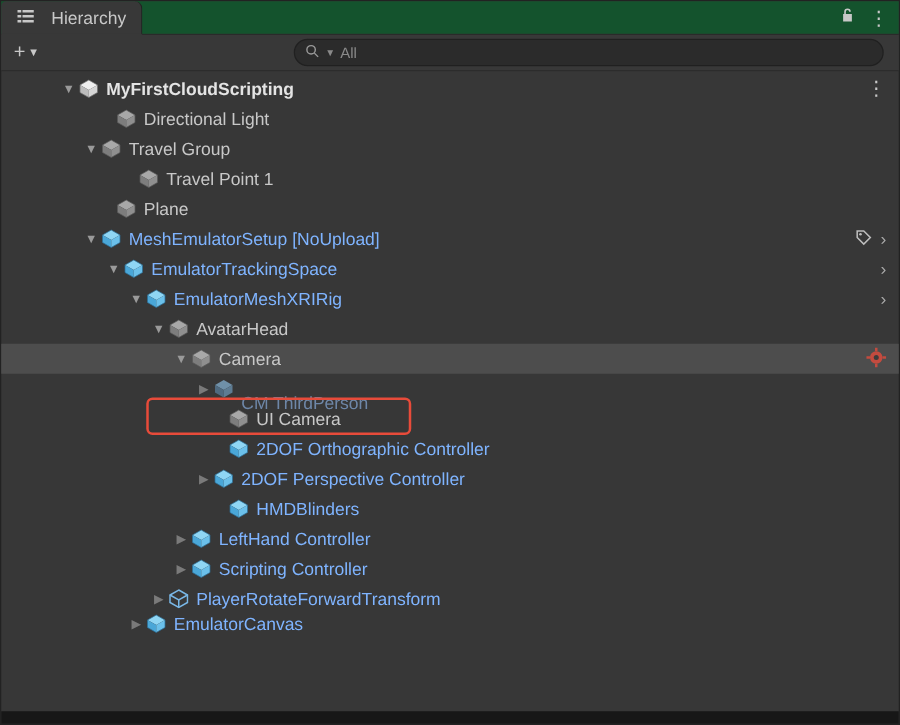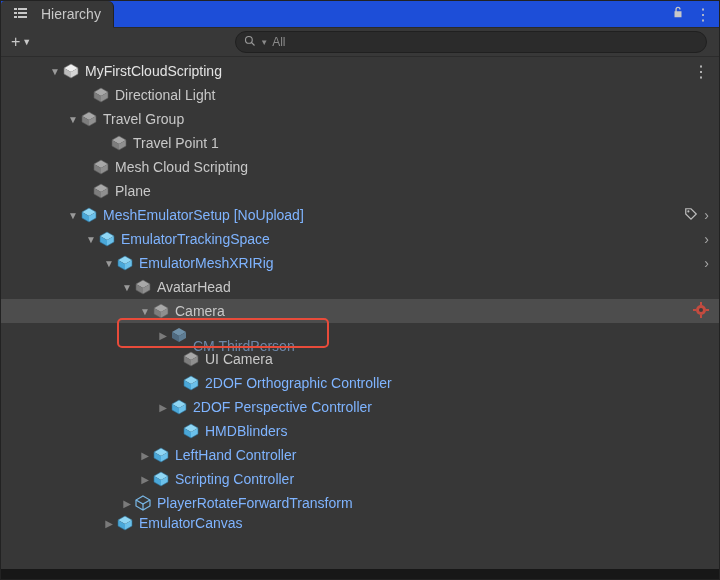--- a/index.html
+++ b/index.html
@@ -20,21 +20,21 @@
     position: relative;
     box-sizing: border-box;
     border: 1px solid #222;
   }
 
   
   .tab-row {
     display: flex;
     align-items: flex-start;
     height: 26px;
-    background: #1d4ed8;
+    background: #14532d;
     position: relative;
   }
   .tab {
     display: flex;
     align-items: center;
     gap: 6px;
     padding: 0 12px;
     height: 26px;
     background: #383838;
     border-right: 1px solid #222;
@@ -278,21 +278,21 @@
   <div class="tree">
 
     <div class="row">
       <span class="pad" style="width:48px;"></span>
       <span class="toggle">▼</span>
       <span class="scene-icon">
         <svg viewBox="0 0 16 16">
             <use href="#scene-cube"></use>
           </svg>
       </span>
-      <span class="label" style="font-weight:400;color:#e4e4e4;">MyFirstCloudScripting</span>
+      <span class="label" style="font-weight:700;color:#e4e4e4;">MyFirstCloudScripting</span>
       <span class="scene-kebab">⋮</span>
     </div>
 
     <div class="row">
       <span class="pad" style="width:78px;"></span>
       <span class="toggle"></span>
       <span class="cube">
           <svg viewBox="0 0 16 16">
             <use href="#cube-gray"></use>
           </svg>
@@ -315,30 +315,20 @@
       <span class="pad" style="width:96px;"></span>
       <span class="toggle"></span>
       <span class="cube">
           <svg viewBox="0 0 16 16">
             <use href="#cube-gray"></use>
           </svg>
         </span>
       <span class="label">Travel Point 1</span>
     </div>
 
-    <div class="row">
-      <span class="pad" style="width:78px;"></span>
-      <span class="toggle"></span>
-      <span class="cube">
-          <svg viewBox="0 0 16 16">
-            <use href="#cube-gray"></use>
-          </svg>
-        </span>
-      <span class="label">Mesh Cloud Scripting</span>
-    </div>
 
     <div class="row">
       <span class="pad" style="width:78px;"></span>
       <span class="toggle"></span>
       <span class="cube">
           <svg viewBox="0 0 16 16">
             <use href="#cube-gray"></use>
           </svg>
         </span>
       <span class="label">Plane</span>

